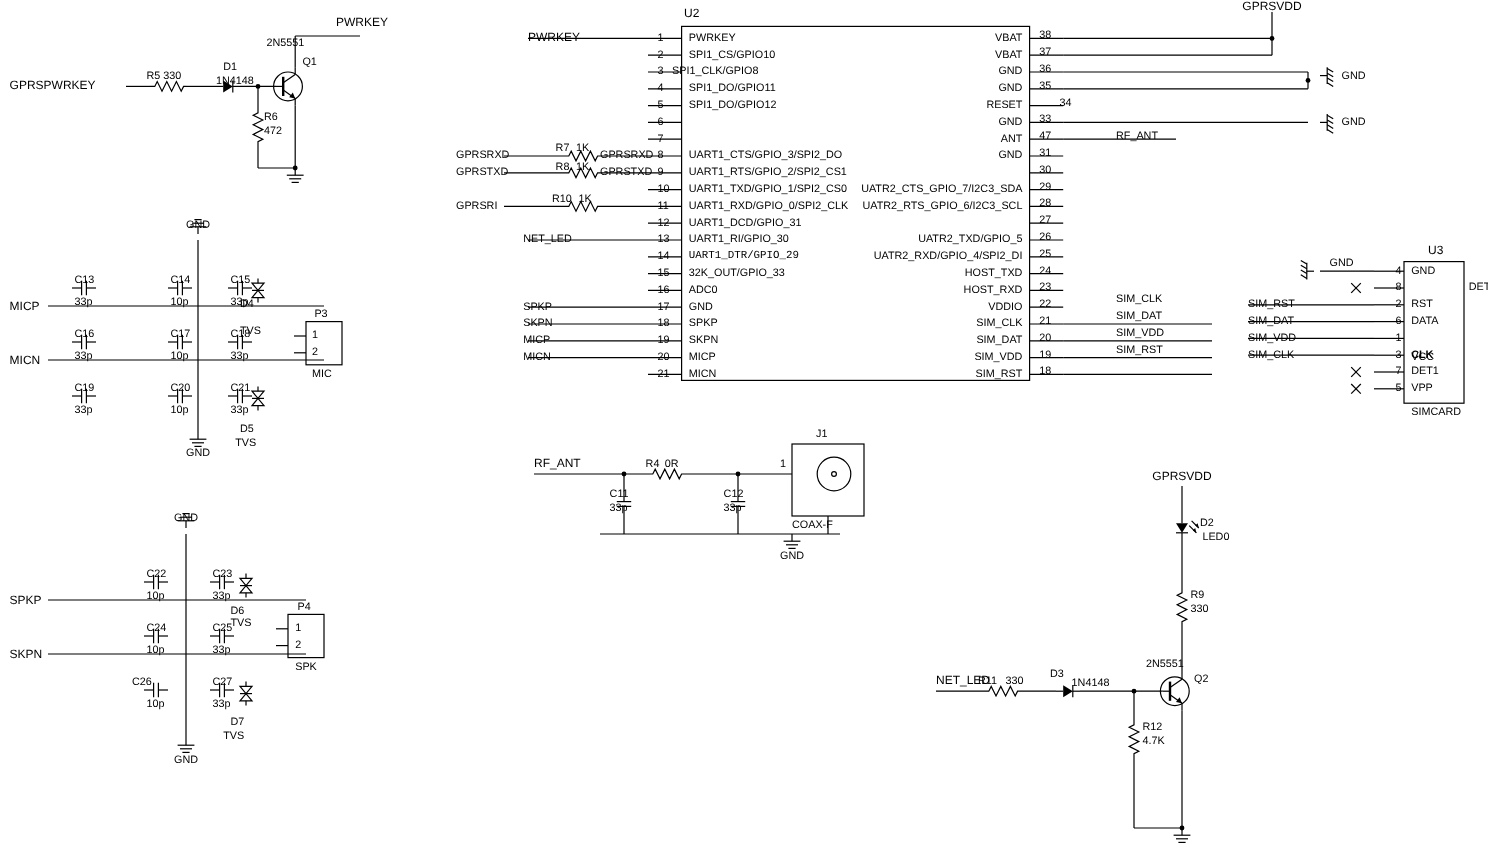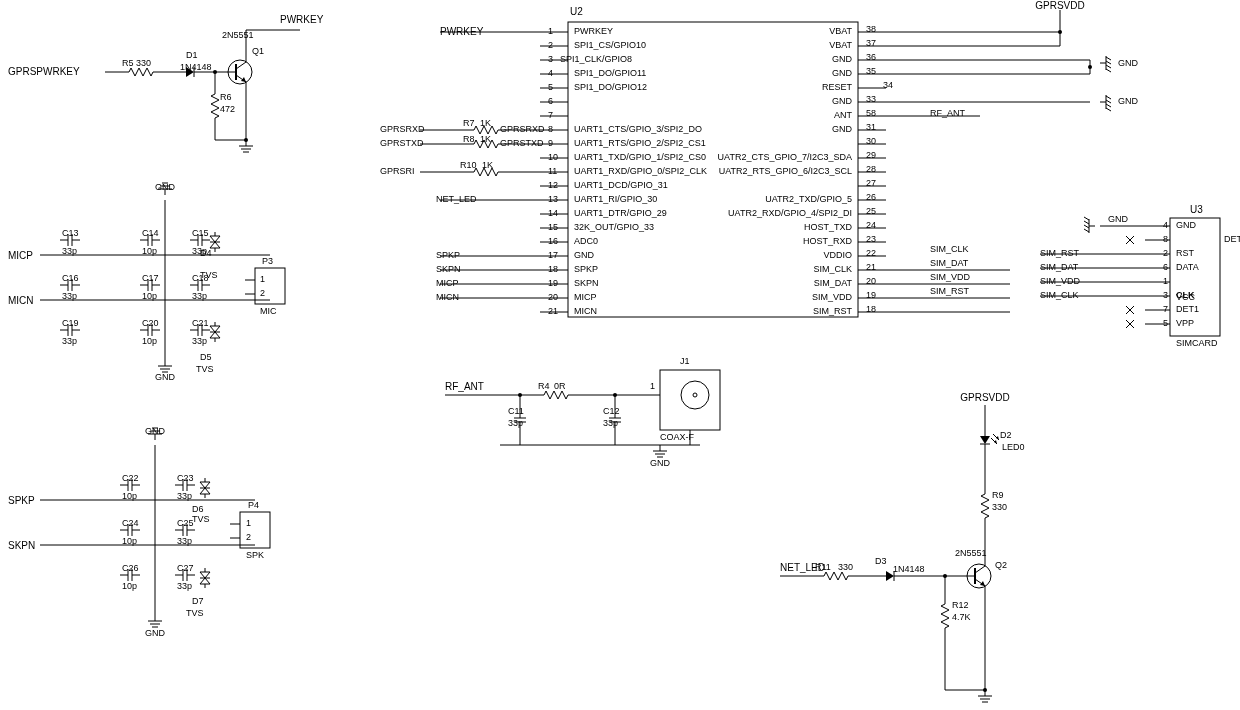--- a/index.html
+++ b/index.html
@@ -392,21 +392,21 @@
 <div class="lbl" style="left:8px;top:495px">SPKP</div>
 <div class="lbl" style="left:8px;top:540px">SKPN</div>
 <div class="lbl sml" style="left:122px;top:473px">C22</div>
 <div class="lbl sml" style="left:122px;top:491px">10p</div>
 <div class="lbl sml" style="left:177px;top:473px">C23</div>
 <div class="lbl sml" style="left:177px;top:491px">33p</div>
 <div class="lbl sml" style="left:122px;top:518px">C24</div>
 <div class="lbl sml" style="left:122px;top:536px">10p</div>
 <div class="lbl sml" style="left:177px;top:518px">C25</div>
 <div class="lbl sml" style="left:177px;top:536px">33p</div>
-<div class="lbl sml" style="left:122px;top:563px">C26</div>
+<div class="lbl sml" style="left:110px;top:563px">C26</div>
 <div class="lbl sml" style="left:122px;top:581px">10p</div>
 <div class="lbl sml" style="left:177px;top:563px">C27</div>
 <div class="lbl sml" style="left:177px;top:581px">33p</div>
 <div class="lbl sml" style="left:192px;top:504px">D6</div>
 <div class="lbl sml" style="left:192px;top:514px">TVS</div>
 <div class="lbl sml" style="left:192px;top:596px">D7</div>
 <div class="lbl sml" style="left:186px;top:608px">TVS</div>
 <div class="lbl sml" style="left:248px;top:500px">P4</div>
 <div class="lbl sml" style="left:246px;top:518px">1</div>
 <div class="lbl sml" style="left:246px;top:532px">2</div>
@@ -435,21 +435,21 @@
     <div class="lbl sml" style="left: 574px; top: 138px;">UART1_RTS/GPIO_2/SPI2_CS1</div>
     <div class="lbl sml" style="left: 548px; top: 152px;">10</div>
     <div class="lbl sml" style="left: 574px; top: 152px;">UART1_TXD/GPIO_1/SPI2_CS0</div>
     <div class="lbl sml" style="left: 548px; top: 166px;">11</div>
     <div class="lbl sml" style="left: 574px; top: 166px;">UART1_RXD/GPIO_0/SPI2_CLK</div>
     <div class="lbl sml" style="left: 548px; top: 180px;">12</div>
     <div class="lbl sml" style="left: 574px; top: 180px;">UART1_DCD/GPIO_31</div>
     <div class="lbl sml" style="left: 548px; top: 194px;">13</div>
     <div class="lbl sml" style="left: 574px; top: 194px;">UART1_RI/GPIO_30</div>
     <div class="lbl sml" style="left: 548px; top: 208px;">14</div>
-    <div class="lbl sml" style="left: 574px; top: 208px;">UART1_DTR/GPIO_29</div>
+    <div class="lbl sml" style="left: 574px; top: 208px; font-family: Liberation Mono, monospace;">UART1_DTR/GPIO_29</div>
     <div class="lbl sml" style="left: 548px; top: 222px;">15</div>
     <div class="lbl sml" style="left: 574px; top: 222px;">32K_OUT/GPIO_33</div>
     <div class="lbl sml" style="left: 548px; top: 236px;">16</div>
     <div class="lbl sml" style="left: 574px; top: 236px;">ADC0</div>
     <div class="lbl sml" style="left: 548px; top: 250px;">17</div>
     <div class="lbl sml" style="left: 574px; top: 250px;">GND</div>
     <div class="lbl sml" style="left: 548px; top: 264px;">18</div>
     <div class="lbl sml" style="left: 574px; top: 264px;">SPKP</div>
     <div class="lbl sml" style="left: 548px; top: 278px;">19</div>
     <div class="lbl sml" style="left: 574px; top: 278px;">SKPN</div>
@@ -464,21 +464,21 @@
     <div class="lbl sml" style="left: 866px; top: 38px;">37</div>
     <div class="lbl sml right" style="left: 852px; top: 40px;">VBAT</div>
     <div class="lbl sml" style="left: 866px; top: 52px;">36</div>
     <div class="lbl sml right" style="left: 852px; top: 54px;">GND</div>
     <div class="lbl sml" style="left: 866px; top: 66px;">35</div>
     <div class="lbl sml right" style="left: 852px; top: 68px;">GND</div>
     <div class="lbl sml" style="left: 883px; top: 80px;">34</div>
     <div class="lbl sml right" style="left: 852px; top: 82px;">RESET</div>
     <div class="lbl sml" style="left: 866px; top: 94px;">33</div>
     <div class="lbl sml right" style="left: 852px; top: 96px;">GND</div>
-    <div class="lbl sml" style="left: 866px; top: 108px;">58</div>
+    <div class="lbl sml" style="left: 866px; top: 108px;">47</div>
     <div class="lbl sml right" style="left: 852px; top: 110px;">ANT</div>
     <div class="lbl sml" style="left: 866px; top: 122px;">31</div>
     <div class="lbl sml right" style="left: 852px; top: 124px;">GND</div>
     <div class="lbl sml" style="left: 866px; top: 136px;">30</div>
     <div class="lbl sml" style="left: 866px; top: 150px;">29</div>
     <div class="lbl sml right" style="left: 852px; top: 152px;">UATR2_CTS_GPIO_7/I2C3_SDA</div>
     <div class="lbl sml" style="left: 866px; top: 164px;">28</div>
     <div class="lbl sml right" style="left: 852px; top: 166px;">UATR2_RTS_GPIO_6/I2C3_SCL</div>
     <div class="lbl sml" style="left: 866px; top: 178px;">27</div>
     <div class="lbl sml" style="left: 866px; top: 192px;">26</div>

